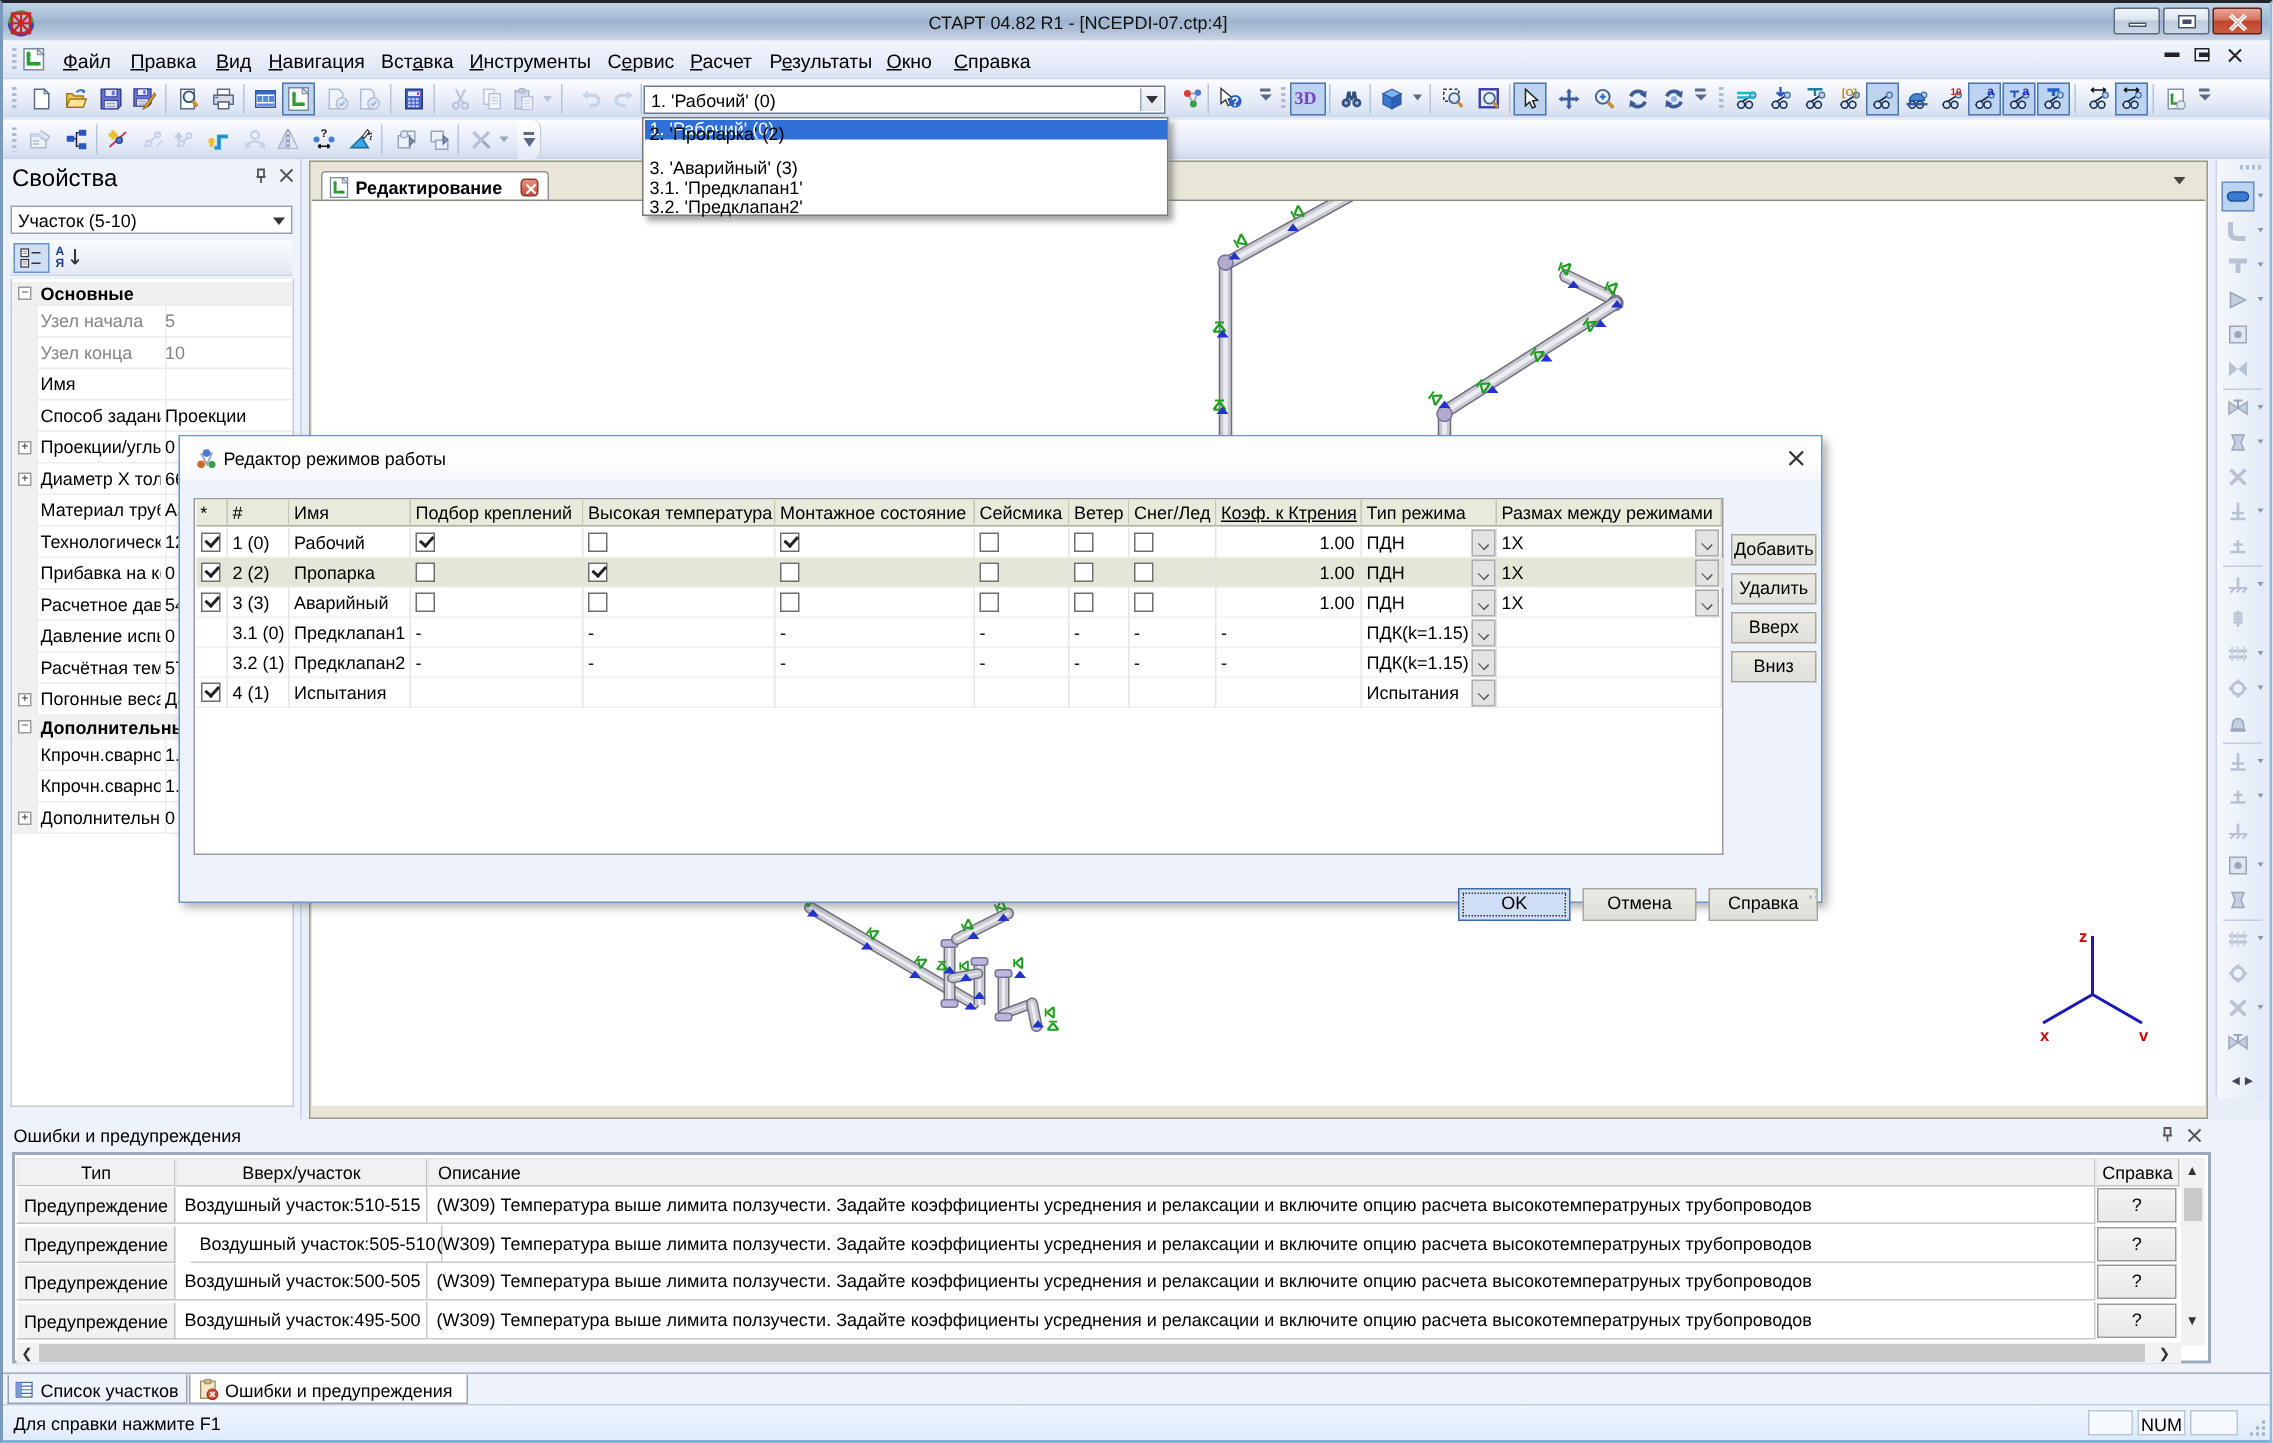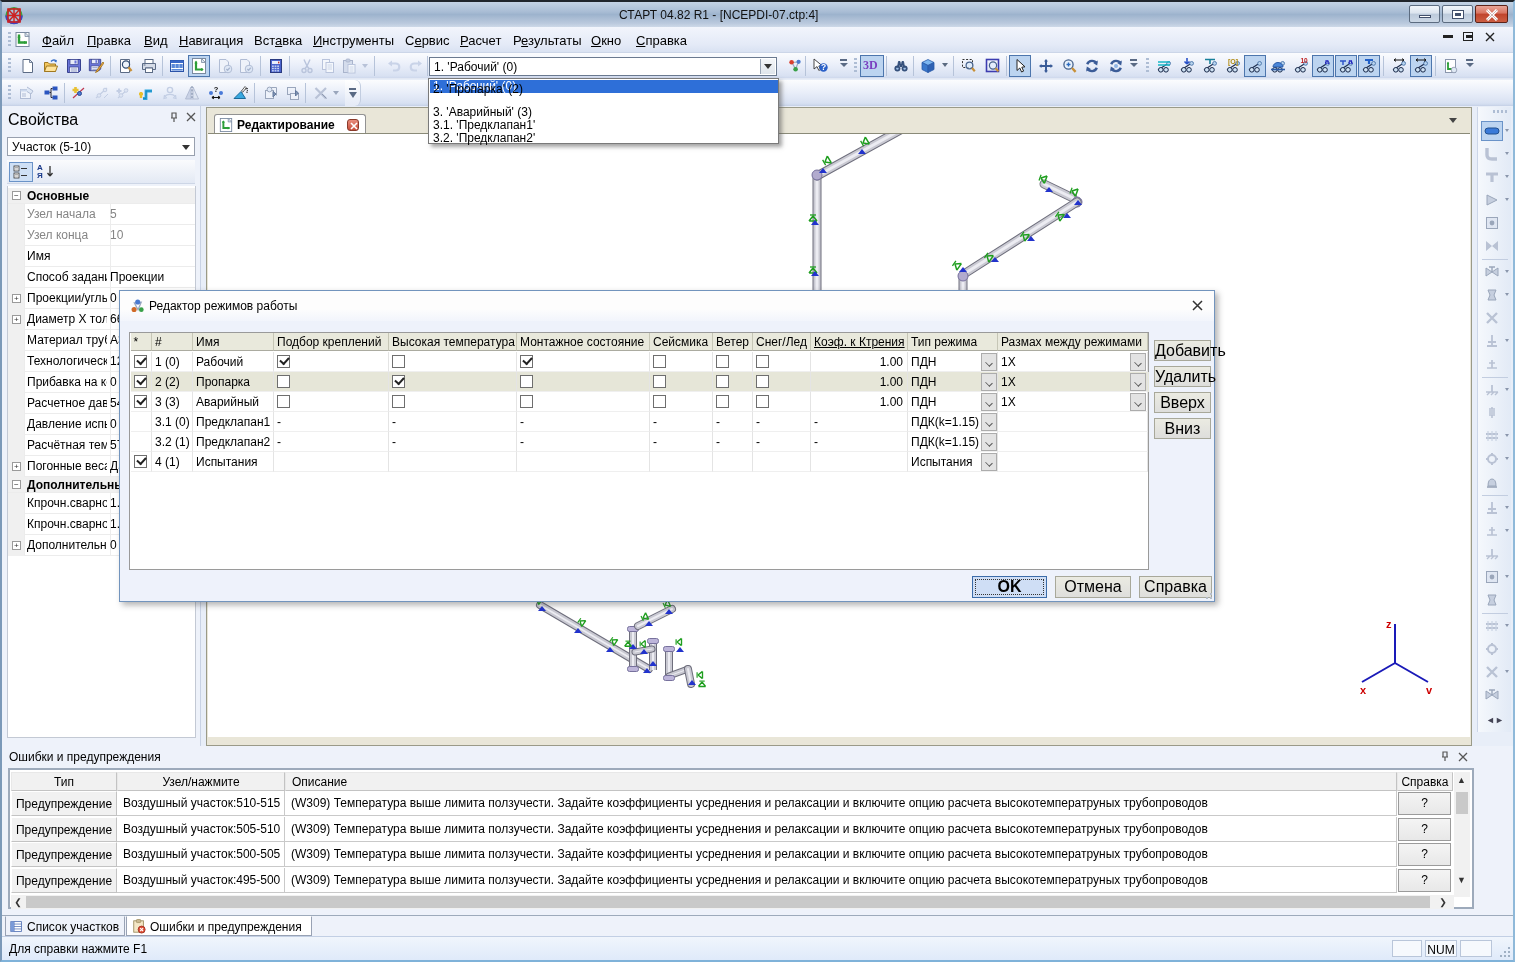--- a/index.html
+++ b/index.html
@@ -72,21 +72,21 @@
 #dlg-title .cap { position:absolute; left:29px; top:8px; font-size:12px; }
 #dlg-close { position:absolute; right:9px; top:6px; font-size:13px; color:#333; }
 #dlg-table { position:absolute; left:9px; top:41px; width:1020px; height:238px; background:#fff; border:1px solid #9a9a9a; }
 .hcell { position:absolute; top:0; height:18px; background:#e9e9dc; border-right:1px solid #c6c6b6; border-bottom:1px solid #ababa0; font-size:12px; padding:2px 0 0 3px; overflow:hidden; white-space:nowrap; }
 .tcell { position:absolute; height:20px; border-right:1px solid #e4e4e4; border-bottom:1px solid #efefef; font-size:12px; padding:3px 0 0 3px; overflow:hidden; white-space:nowrap; }
 .rowhl  { position:absolute; left:1px; width:1018px; height:20px; background:#e6e6d8; }
 .cb { position:absolute; width:13px; height:13px; background:#fff; border:1px solid #6e6e6e; }
 .cb.ck:before { content:""; position:absolute; left:2px; top:1px; width:7px; height:4px; border-left:2px solid #222; border-bottom:2px solid #222; transform:rotate(-48deg); }
 .ddbtn { position:absolute; width:16px; height:18px; background:#e3e3e3; border:1px solid #acacac; }
 .ddbtn:before { content:""; position:absolute; left:4px; top:6px; width:5px; height:5px; border-right:1.6px solid #555; border-bottom:1.6px solid #555; transform:rotate(45deg) scale(1,.8); }
-.dlgbtn { position:absolute; width:57px; height:21px; background:linear-gradient(180deg,#ebebe2,#dededc); border:1px solid #a8a89a; text-align:center; font-size:16px; line-height:19px; }
+.dlgbtn { position:absolute; width:57px; height:21px; background:linear-gradient(180deg,#ebebe2,#dededc); border:1px solid #a8a89a; text-align:center; font-size:12px; line-height:19px;margin-top:16px; }
 
 #errpanel { position:absolute; left:2px; top:746px; width:1511px; height:190px; background:#eef2fa; }
 #errtable { position:absolute; left:6px; top:22px; width:1466px; height:141px; background:#fff; border:2px solid #9daabb; }
 .ehcell { position:absolute; top:3px; height:19px; background:#f1f1f1; border:1px solid #c3c3c3; border-top-color:#e8e8e8; border-left-color:#e8e8e8; font-size:12px; text-align:center; padding-top:2px; }
 .ecell { position:absolute; height:25px; font-size:12px; padding:5px 0 0 6px; white-space:nowrap; overflow:hidden; }
 .etype { background:#f1f1f1; border:1px solid #c3c3c3; border-top-color:#fff; border-left-color:#fff; text-align:center; padding-left:0; }
 .qbtn { position:absolute; left:1396px; width:53px; height:23px; background:linear-gradient(180deg,#f4f4f4,#e8e8e8); border:1px solid #9b9b9b; text-align:center; font-size:12px; padding-top:3px; }
 .btab { position:absolute; top:-21px; height:20px; background:#fff; border:1px solid #98a2b4; border-top:none; font-size:12px; }
 #statusbar { position:absolute; left:2px; top:936px; width:1511px; height:24px; background:linear-gradient(180deg,#f0f5fc,#dfeafa); border-top:1px solid #c2cfe4; }
 </style>
@@ -1210,29 +1210,29 @@
 <div id="errpanel">
   <div class="abs" style="left:7px;top:4px;">Ошибки и предупреждения</div>
   <svg class="abs" style="left:1437px;top:5px;" width="11" height="11" viewBox="0 0 11 11">
       <path d="M4 1 L8 1 L8 6 L4 6 Z M3 6 L9 6 M6 6 L6 10" stroke="#555" stroke-width="1.2" fill="none"></path>
     </svg>
   <svg class="abs" style="left:1456px;top:6px;" width="10" height="10" viewBox="0 0 10 10">
       <path d="M1 1 L9 9 M9 1 L1 9" stroke="#555" stroke-width="1.3"></path>
     </svg>
   <div id="errtable">
       <div class="ehcell" style="left:1px;top:2px;width:106px;">Тип</div>
-      <div class="ehcell" style="left:107px;top:2px;width:168px;">Узел/нажмите</div>
+      <div class="ehcell" style="left:107px;top:2px;width:168px;">Вверх/участок</div>
       <div class="ehcell" style="left:275px;top:2px;width:1112px;text-align:left;padding-left:6px;">Описание</div>
       <div class="ehcell" style="left:1387px;top:2px;width:56px;">Справка</div>
       <div class="ecell etype" style="left:1px;top:21px;width:106px;">Предупреждение</div>
       <div class="ecell" style="left:107px;top:21px;width:168px;border-bottom:1px solid #c9c9c9;border-right:1px solid #c9c9c9;">Воздушный участок:510-515</div>
       <div class="ecell" style="left:275px;top:21px;width:1112px;border-bottom:1px solid #c9c9c9;border-right:1px solid #c9c9c9;">(W309) Температура выше лимита ползучести. Задайте коэффициенты усреднения и релаксации и включите опцию расчета высокотемператруных трубопроводов</div>
       <div class="qbtn" style="left:1388px;top:22px;">?</div>
       <div class="ecell etype" style="left:1px;top:46.5px;width:106px;">Предупреждение</div>
-      <div class="ecell" style="left:107px;top:46.5px;width:168px;border-bottom:1px solid #c9c9c9;border-right:1px solid #c9c9c9;">Воздушный участок:505-510</div>
+      <div class="ecell" style="left:117px;top:46.5px;width:168px;border-bottom:1px solid #c9c9c9;border-right:1px solid #c9c9c9;">Воздушный участок:505-510</div>
       <div class="ecell" style="left:275px;top:46.5px;width:1112px;border-bottom:1px solid #c9c9c9;border-right:1px solid #c9c9c9;">(W309) Температура выше лимита ползучести. Задайте коэффициенты усреднения и релаксации и включите опцию расчета высокотемператруных трубопроводов</div>
       <div class="qbtn" style="left:1388px;top:47.5px;">?</div>
       <div class="ecell etype" style="left:1px;top:72.0px;width:106px;">Предупреждение</div>
       <div class="ecell" style="left:107px;top:72.0px;width:168px;border-bottom:1px solid #c9c9c9;border-right:1px solid #c9c9c9;">Воздушный участок:500-505</div>
       <div class="ecell" style="left:275px;top:72.0px;width:1112px;border-bottom:1px solid #c9c9c9;border-right:1px solid #c9c9c9;">(W309) Температура выше лимита ползучести. Задайте коэффициенты усреднения и релаксации и включите опцию расчета высокотемператруных трубопроводов</div>
       <div class="qbtn" style="left:1388px;top:73.0px;">?</div>
       <div class="ecell etype" style="left:1px;top:97.5px;width:106px;">Предупреждение</div>
       <div class="ecell" style="left:107px;top:97.5px;width:168px;border-bottom:1px solid #c9c9c9;border-right:1px solid #c9c9c9;">Воздушный участок:495-500</div>
       <div class="ecell" style="left:275px;top:97.5px;width:1112px;border-bottom:1px solid #c9c9c9;border-right:1px solid #c9c9c9;">(W309) Температура выше лимита ползучести. Задайте коэффициенты усреднения и релаксации и включите опцию расчета высокотемператруных трубопроводов</div>
       <div class="qbtn" style="left:1388px;top:98.5px;">?</div>
@@ -1421,21 +1421,21 @@
       <div class="tcell" style="left:623px;top:119px;width:58px;"></div>
       <div class="tcell" style="left:681px;top:119px;width:97px;text-align:right;padding-right:4px;"></div>
       <div class="tcell" style="left:778px;top:119px;width:90px;">Испытания</div>
       <div class="ddbtn" style="left:851px;top:120px;"></div>
       <div class="tcell" style="left:868px;top:119px;width:150px;"></div>
     </div>
   <div class="dlgbtn" style="left:1034px;top:49px;">Добавить</div>
     <div class="dlgbtn" style="left:1034px;top:75px;">Удалить</div>
     <div class="dlgbtn" style="left:1034px;top:101px;">Вверх</div>
     <div class="dlgbtn" style="left:1034px;top:127px;">Вниз</div>
-    <div class="dlgbtn" style="left:852px;top:285px;width:75px;height:22px;background:#cfdef5;border:1px solid #3c6ca8;font-weight:bold;"><div class="abs" style="left:2px;top:2px;right:2px;bottom:2px;border:1px dotted #333;"></div>OK</div>
+    <div class="dlgbtn" style="left:852px;top:285px;width:75px;height:22px;background:#cfdef5;border:1px solid #3c6ca8;font-weight:normal;"><div class="abs" style="left:2px;top:2px;right:2px;bottom:2px;border:1px dotted #333;"></div>OK</div>
     <div class="dlgbtn" style="left:935px;top:285px;width:76px;height:22px;">Отмена</div>
     <div class="dlgbtn" style="left:1019px;top:285px;width:73px;height:22px;">Справка</div>
   <svg class="abs" style="right:1px;bottom:1px;" width="10" height="10" viewBox="0 0 10 10">
 <g fill="#b5bdc9">
         <rect x="7" y="7" width="2" height="2"></rect>
         <rect x="7" y="3" width="2" height="2"></rect>
         <rect x="3" y="7" width="2" height="2"></rect>
       </g>
     </svg>
 </div>

